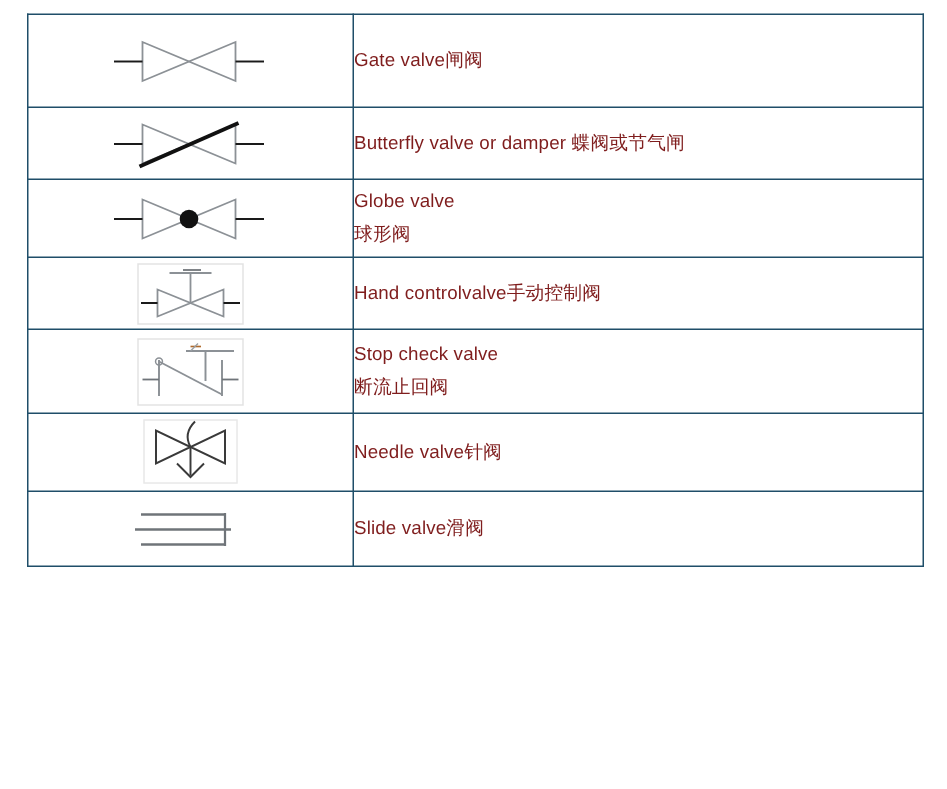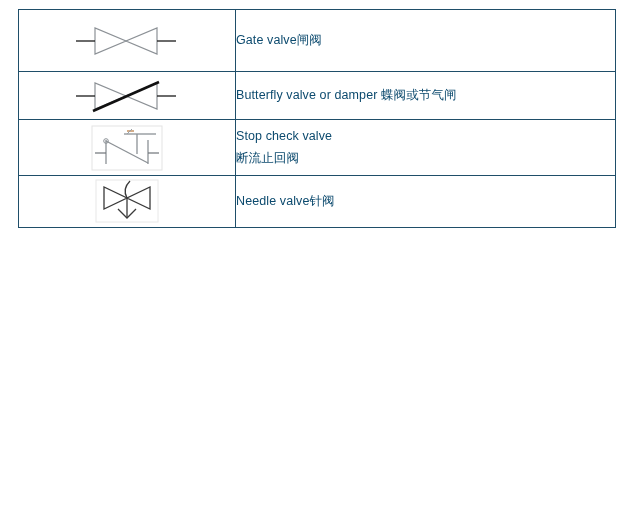--- a/index.html
+++ b/index.html
@@ -26,21 +26,21 @@
     padding: 0;
     vertical-align: middle;
   }
   td.symbol-cell {
     width: 216px;
     text-align: center;
   }
   td.label-cell {
     width: 379px;
     padding-left: 18px;
-    color: #0c4a6e;
+    color: #7f1d1d;
     font-size: 12.5px;
     line-height: 1.72;
     letter-spacing: 0.1px;
   }
   .label-line { display: block; white-space: nowrap; }
   .sym-wrap {
     display: flex;
     align-items: center;
     justify-content: center;
     height: 100%;
@@ -87,23 +87,67 @@
             </g>
             <line x1="31" y1="37" x2="97" y2="8" stroke="#111111" stroke-width="2.6"></line>
           </svg>
         </div>
       </td>
       <td class="label-cell">
         <span class="label-line">Butterfly valve or damper 蝶阀或节气闸</span>
       </td>
     </tr>
 
-
-
-
+    <tr style="height:52px">
+      <td class="symbol-cell">
+        <div class="sym-wrap">
+          <svg width="130" height="44" viewBox="0 0 130 44">
+            <g stroke="#8c9196" stroke-width="1.2" fill="none">
+              <path d="M33 9 L33 35 L64 22 Z"></path>
+              <path d="M95 9 L95 35 L64 22 Z"></path>
+            </g>
+            <g stroke="#1a1a1a" stroke-width="1.3">
+              <line x1="14" y1="22" x2="33" y2="22"></line>
+              <line x1="95" y1="22" x2="114" y2="22"></line>
+            </g>
+            <circle cx="64" cy="22" r="6.2" fill="#111111"></circle>
+          </svg>
+        </div>
+      </td>
+      <td class="label-cell">
+        <span class="label-line">Globe valve</span>
+        <span class="label-line">球形阀</span>
+      </td>
+    </tr>
+
+
+
+    <tr style="height:48px">
+      <td class="symbol-cell">
+        <div class="sym-wrap">
+          <svg width="130" height="46" viewBox="0 0 130 46">
+            <rect x="30" y="3" width="70" height="40" fill="none" stroke="#e3e3e3" stroke-width="1"></rect>
+            <g stroke="#8c9196" stroke-width="1.2" fill="none">
+              <path d="M43 20 L43 38 L65 29 Z"></path>
+              <path d="M87 20 L87 38 L65 29 Z"></path>
+              <line x1="65" y1="29" x2="65" y2="9"></line>
+              <line x1="51" y1="9" x2="79" y2="9"></line>
+            </g>
+            <g stroke="#1a1a1a" stroke-width="1.2">
+              <line x1="32" y1="29" x2="43" y2="29"></line>
+              <line x1="87" y1="29" x2="98" y2="29"></line>
+            </g>
+            <line x1="60" y1="7" x2="72" y2="7" stroke="#555a5f" stroke-width="1.1"></line>
+          </svg>
+        </div>
+      </td>
+      <td class="label-cell">
+        <span class="label-line">Hand controlvalve手动控制阀</span>
+      </td>
+    </tr>
 
     <tr style="height:56px">
       <td class="symbol-cell">
         <div class="sym-wrap">
           <svg width="130" height="52" viewBox="0 0 130 52">
             <rect x="30" y="4" width="70" height="44" fill="none" stroke="#e3e3e3" stroke-width="1"></rect>
             <g stroke="#8c9196" stroke-width="1.3" fill="none">
               <line x1="44" y1="18" x2="44" y2="42"></line>
               <line x1="86" y1="18" x2="86" y2="42"></line>
               <line x1="44" y1="19" x2="86" y2="41"></line>
@@ -140,16 +184,33 @@
               <path d="M56 32 L65 41 L74 32"></path>
             </g>
           </svg>
         </div>
       </td>
       <td class="label-cell">
         <span class="label-line">Needle valve针阀</span>
       </td>
     </tr>
 
+    <tr style="height:50px">
+      <td class="symbol-cell">
+        <div class="sym-wrap">
+          <svg width="130" height="42" viewBox="0 0 130 42">
+            <g stroke="#6f7479" stroke-width="1.6">
+              <line x1="32" y1="11" x2="88" y2="11"></line>
+              <line x1="28" y1="21" x2="92" y2="21"></line>
+              <line x1="32" y1="31" x2="88" y2="31"></line>
+            </g>
+            <line x1="88" y1="10" x2="88" y2="32" stroke="#6f7479" stroke-width="1.5"></line>
+          </svg>
+        </div>
+      </td>
+      <td class="label-cell">
+        <span class="label-line">Slide valve滑阀</span>
+      </td>
+    </tr>
 
 
   </tbody>
 </table>
 
 </body></html>

